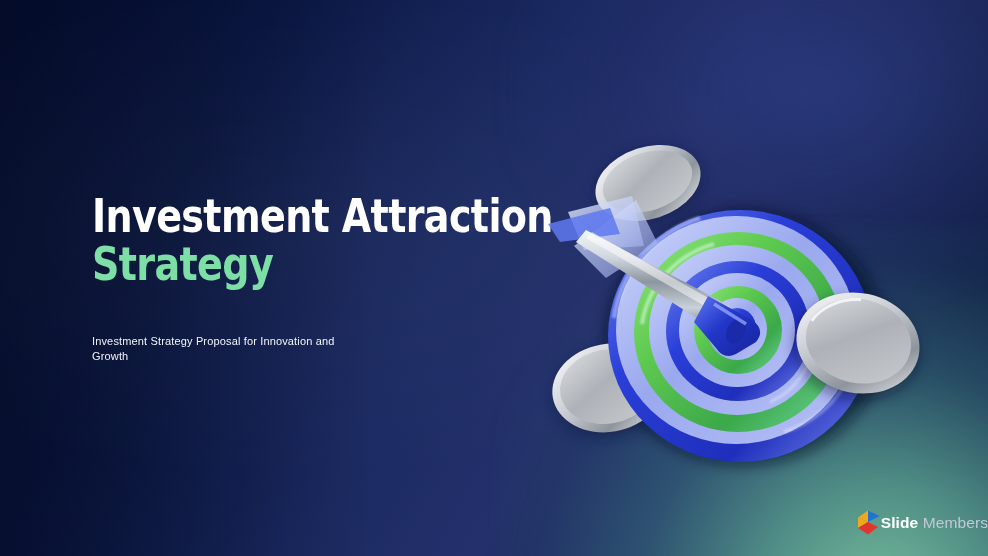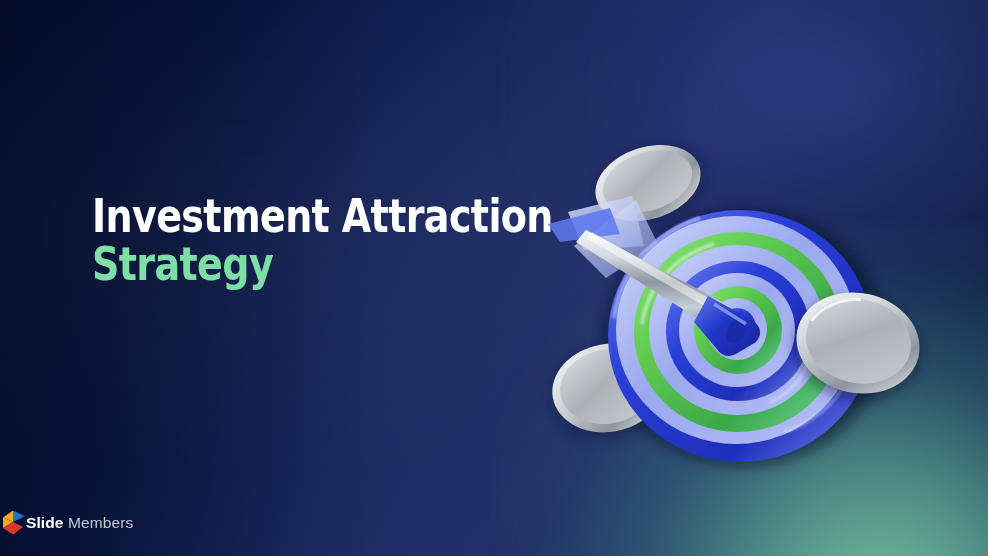--- a/index.html
+++ b/index.html
@@ -120,21 +120,21 @@
   .art svg { display: block; width: 100%; height: 100%; overflow: visible; }
 
   
   .footer {
     position: absolute;
     left: 0;
     bottom: 20px;
     width: 988px;
     display: flex;
     align-items: center;
-    justify-content: flex-start;
+    justify-content: flex-end;
     margin-top: 44px;
   }
   .logo-mark { width: 26px; height: 27px; display: block; }
   .logo-text {
     font-size: 15.5px;
     letter-spacing: 0.1px;
     white-space: nowrap;
   }
   .logo-slide { color: #ffffff; font-weight: 700; }
   .logo-members { color: #c2c8d6; font-weight: 400; }
@@ -148,20 +148,21 @@
   <div class="bg-glow-indigo"></div>
   <div class="bg-glow-teal"></div>
   <div class="bg-vignette"></div>
 
 
   <div class="title-block">
     <div class="title-line title-line-1">Investment Attraction</div>
     <div class="title-line title-line-2">Strategy</div>
   </div>
 
+  <div class="subtitle">Investment Strategy Proposal for Innovation and Growth</div>
 
   <div class="art">
     <svg viewBox="0 0 400 330" xmlns="http://www.w3.org/2000/svg">
       <defs>
         <linearGradient id="gGreen" x1="0" y1="0" x2="1" y2="1">
           <stop offset="0%" stop-color="#8fe77d"></stop>
           <stop offset="35%" stop-color="#5ec94f"></stop>
           <stop offset="70%" stop-color="#3ba84a"></stop>
           <stop offset="100%" stop-color="#6fd79a"></stop>
         </linearGradient>

